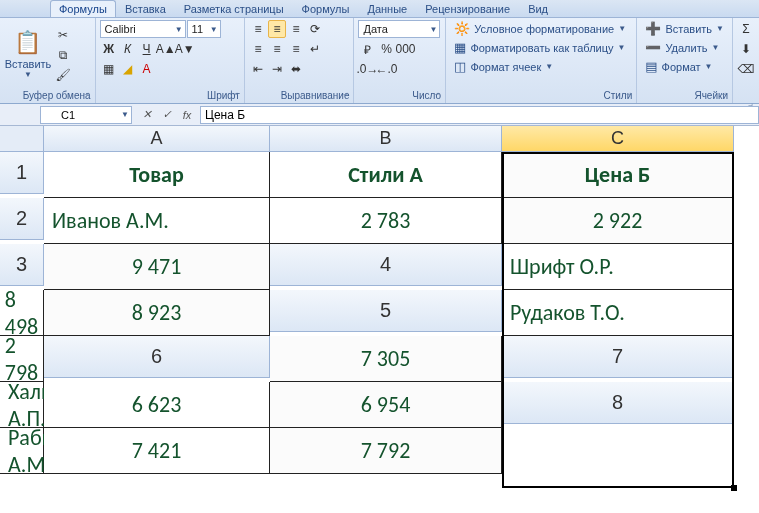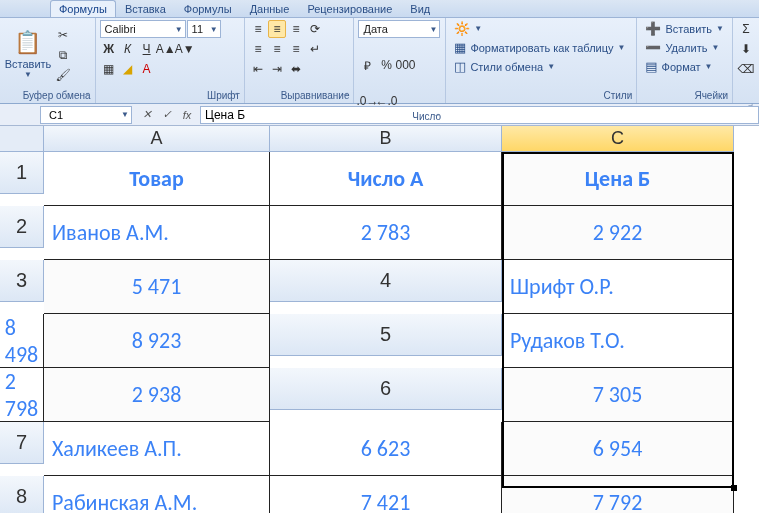--- a/index.html
+++ b/index.html
@@ -28,45 +28,46 @@
 .row { display: flex; gap: 1px; align-items: center; }
 
 .combo { display: inline-flex; align-items: center; height: 18px; background: #fff; border: 1px solid #9db4d6; font-size: 11px; padding: 0 14px 0 4px; position: relative; color: #222; cursor: pointer; }
 .combo .arr { position: absolute; right: 2px; font-size: 8px; color: #3b5a8b; }
 
 .styles-btn { display: flex; align-items: center; gap: 4px; font-size: 11px; color: #2b4f87; padding: 1px 4px; border-radius: 2px; cursor: pointer; white-space: nowrap; }
 .styles-btn .si { font-size: 13px; }
 
 
 .fx-bar { display: flex; height: 22px; align-items: center; border-bottom: 1px solid #a6b8d4; background: #e8eef8; }
-.namebox { width: 92px; height: 18px; margin: 0 2px 0 40px; background: #fff; border: 1px solid #9db4d6; display: flex; align-items: center; padding: 0 8px; font-size: 11px; position: relative; }
+.namebox { width: 92px; height: 18px; margin: 0 2px 0 40px; background: #fff; border: 1px solid #9db4d6; display: flex; align-items: center; padding: 0 20px; font-size: 11px; position: relative; }
 .namebox .arr { position: absolute; right: 2px; font-size: 8px; color: #3b5a8b; }
 .fx-btns { display: flex; gap: 2px; padding: 0 4px; }
 .fx-btn { width: 18px; height: 18px; display: flex; align-items: center; justify-content: center; font-size: 11px; color: #555; cursor: pointer; font-style: italic; }
 .fx-input { flex: 1; height: 18px; border: 1px solid #9db4d6; background: #fff; padding: 0 4px; font-size: 12px; display: flex; align-items: center; }
 
 
 .grid { display: grid; grid-template-columns: 44px 226px 232px 232px; position: relative; }
 .corner { background: #e4ecf7; border-right: 1px solid #9db4d6; border-bottom: 1px solid #9db4d6; height: 26px; }
 .colh { background: linear-gradient(#f3f7fc, #dce7f5); border-right: 1px solid #9db4d6; border-bottom: 1px solid #9db4d6; height: 26px; display: flex; align-items: center; justify-content: center; font-size: 18px; color: #333; cursor: pointer; }
 .colh.sel { background: linear-gradient(#ffe9a6, #ffd767); }
 .rowh { background: linear-gradient(#f3f7fc, #dce7f5); border-right: 1px solid #9db4d6; border-bottom: 1px solid #9db4d6; display: flex; align-items: center; justify-content: center; font-size: 20px; color: #333; height: 42px; cursor: pointer; }
-.cell { border-right: 1px solid #222; border-bottom: 1px solid #222; height: 54px; display: flex; align-items: center; padding: 0 8px; font-size: 22px; font-family: Calibri, sans-serif; color: #3b82f6; background: #fff; }
+.cell { border-right: 1px solid #222; border-bottom: 1px solid #222; height: 46px; display: flex; align-items: center; padding: 0 8px; font-size: 22px; font-family: Calibri, sans-serif; color: #14532d; background: #fff; }
 .cell.hdr { font-weight: bold; justify-content: center; }
 .cell.num { justify-content: center; }
 .cell.colC { background: #fbfbfb; }
 .selrect { position: absolute; border: 2px solid #000; pointer-events: none; }
 .selhandle { position: absolute; width: 6px; height: 6px; background: #000; pointer-events: none; }
 </style>
 </head>
 <body>
 
 <div class="tabs">
   <div class="tab active">Формулы</div>
   <div class="tab">Вставка</div>
+  <div class="tab">Разметка страницы</div>
   <div class="tab">Формулы</div>
   <div class="tab">Данные</div>
   <div class="tab">Рецензирование</div>
   <div class="tab">Вид</div>
 </div>
 
 <div class="ribbon">
 
   <div class="group" style="width:96px">
     <div class="group-body">
@@ -141,21 +142,21 @@
       <div class="row">
         <span class="mini">⇤</span>
         <span class="mini">⇥</span>
         <span class="mini">⬌</span>
       </div>
     </div>
     <div class="group-label">Выравнивание</div>
   </div>
 
   <div class="group" style="width:92px">
-    <div class="group-body" style="flex-direction:column;gap:18px">
+    <div class="group-body" style="flex-direction:column;gap:2px">
       <span class="combo" style="width:82px">
           <span>Дата</span>
           <span class="arr">▼</span>
         </span>
       <div class="row">
         <span class="mini">₽</span>
         <span class="mini">%</span>
         <span class="mini">000</span>
       </div>
       <div class="row">
@@ -163,30 +164,31 @@
         <span class="mini">←.0</span>
       </div>
     </div>
     <div class="group-label">Число</div>
   </div>
 
   <div class="group" style="width:192px">
     <div class="group-body" style="flex-direction:column;gap:2px;justify-content:flex-start">
       <div class="styles-btn">
           <span class="si">🔆</span>
+          <span>Условное форматирование</span>
           <span class="drop">▼</span>
         </div>
       <div class="styles-btn">
           <span class="si">▦</span>
           <span>Форматировать как таблицу</span>
           <span class="drop">▼</span>
         </div>
       <div class="styles-btn">
           <span class="si">◫</span>
-          <span>Стили обмена</span>
+          <span>Формат ячеек</span>
           <span class="drop">▼</span>
         </div>
     </div>
     <div class="group-label">Стили</div>
   </div>
 
   <div class="group" style="width:96px">
     <div class="group-body" style="flex-direction:column;gap:2px;justify-content:flex-start">
       <div class="styles-btn">
           <span class="si">➕</span>
@@ -233,40 +235,39 @@
 </div>
 
 <div class="grid">
   <div class="corner"></div>
   <div class="colh">A</div>
   <div class="colh">B</div>
   <div class="colh sel">C</div>
 
   <div class="rowh">1</div>
   <div class="cell hdr">Товар</div>
-  <div class="cell hdr">Число А</div>
+  <div class="cell hdr">Стили А</div>
   <div class="cell hdr colC">Цена Б</div>
 
   <div class="rowh">2</div>
   <div class="cell">Иванов А.М.</div>
   <div class="cell num">2 783</div>
   <div class="cell num colC">2 922</div>
 
   <div class="rowh">3</div>
-  <div class="cell num colC">5 471</div>
+  <div class="cell num colC">9 471</div>
 
   <div class="rowh">4</div>
   <div class="cell">Шрифт О.Р.</div>
   <div class="cell num">8 498</div>
   <div class="cell num colC">8 923</div>
 
   <div class="rowh">5</div>
   <div class="cell">Рудаков Т.О.</div>
   <div class="cell num">2 798</div>
-  <div class="cell num colC">2 938</div>
 
   <div class="rowh">6</div>
   <div class="cell num colC">7 305</div>
 
   <div class="rowh">7</div>
   <div class="cell">Халикеев А.П.</div>
   <div class="cell num">6 623</div>
   <div class="cell num colC">6 954</div>
 
   <div class="rowh">8</div>

